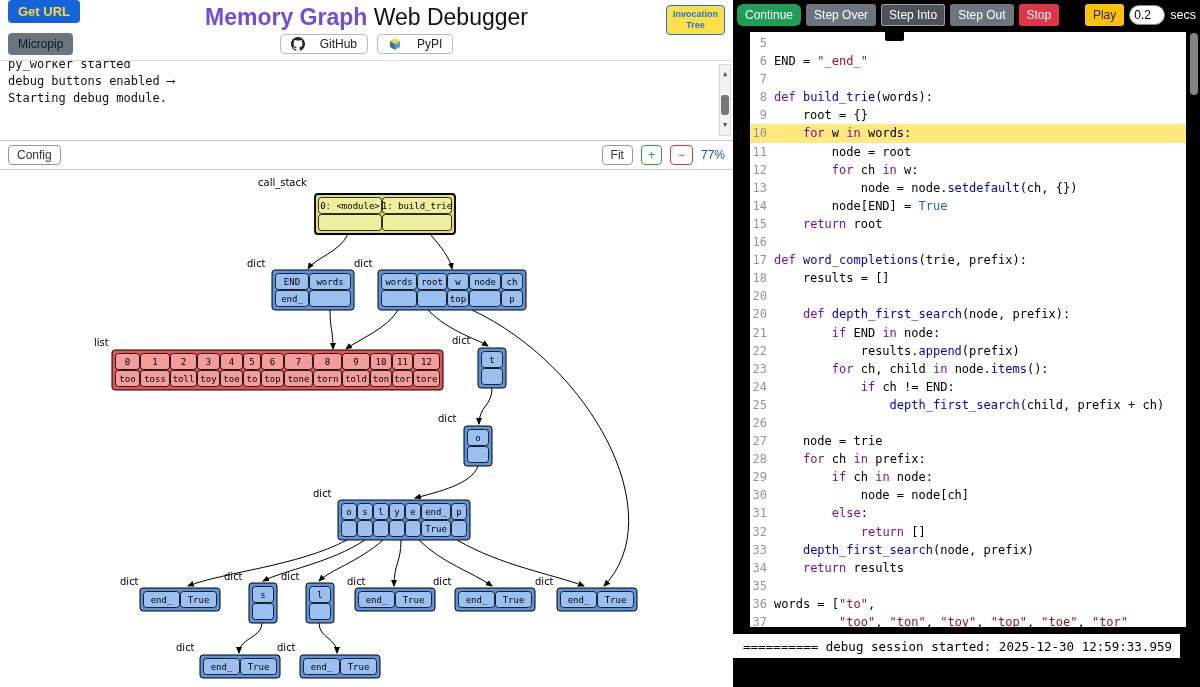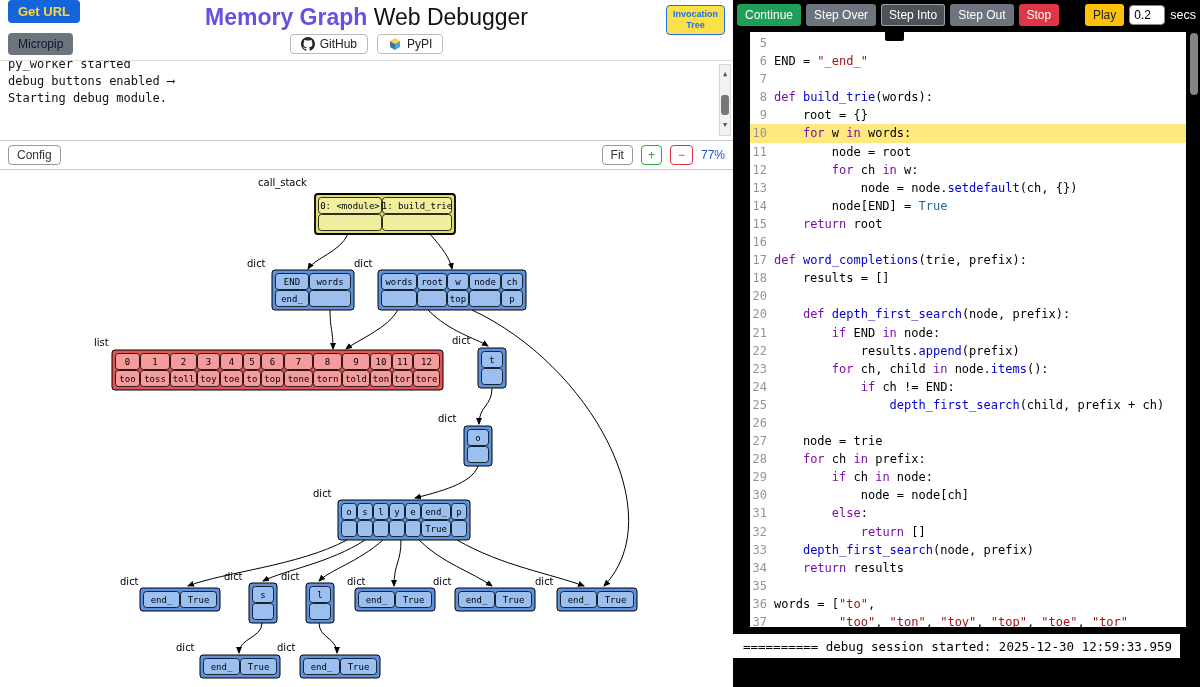--- a/index.html
+++ b/index.html
@@ -14,21 +14,21 @@
   .btn { border:none; border-radius:4px; font-size:12px; padding:4px 10px; cursor:pointer;
          font-family:inherit; }
   .btn-geturl { position:absolute; left:8px; top:0; background:#1664d9; color:#ffd83a;
                 font-weight:bold; font-size:13px; }
   .btn-micropip { position:absolute; left:8px; top:33px; background:#6c757d; color:#0f172a; }
   .header-center { text-align:center; padding-top:4px; }
   .app-title { font-size:23px; }
   .title-accent { color:#6c4fe0; font-weight:bold; }
   .title-rest { color:#111; }
   .link-row { margin-top:3px; display:flex; justify-content:center; gap:9px; }
-  .link-btn { display:inline-flex; align-items:center; gap:5px; background:#fff;
+  .link-btn { display:inline-flex; align-items:center; gap:15px; background:#fff;
               border:1px solid #bbb; border-radius:4px; padding:2px 10px; font-size:12px;
               color:#222; cursor:pointer; font-family:inherit; }
   .invocation-btn { position:absolute; right:8px; top:5px; background:#fde047; color:#1a73e8;
                     border:1px solid #1a73e8; border-radius:4px; font-size:9px; font-weight:bold;
                     line-height:1.2; padding:3px 6px; cursor:pointer; text-align:center; }
   .invocation-btn span { display:block; }
 
   .log-area { position:relative; height:80px; border-bottom:1px solid #ccc; overflow:hidden;
               padding:2px 8px; font-family:"DejaVu Sans Mono", monospace; font-size:12px;
               line-height:17px; color:#111; }
@@ -54,26 +54,26 @@
   .graph-area svg { position:absolute; left:0; top:0; }
   .edge { fill:none; stroke:#000; stroke-width:1; }
   .cell-text { font:9px "DejaVu Sans Mono", monospace; fill:#000; }
   .node-label { font:10px "DejaVu Sans", sans-serif; fill:#000; }
 
   
   .right-panel { position:relative; width:467px; background:#000; }
   .debug-toolbar { display:flex; align-items:center; gap:5px; padding:3px 2px 0 4px; height:27px; }
   .dbg-btn { border:none; border-radius:3px; color:#fff; font-size:12px; padding:4px 8px;
              cursor:pointer; font-family:inherit; white-space:nowrap; }
-  .b-continue { background:#1e9e56; }
+  .b-continue { background:#1e9e56;border-radius:6px; }
   .b-step { background:#6c757d; }
   .b-step-into { background:#4c5257; box-shadow:inset 0 0 0 1px #9aa0a6; }
   .b-stop { background:#e03546; }
   .b-play { background:#ffc107; color:#212529; margin-left:auto; }
-  .delay-input { width:36px; height:20px; border:1px solid #888; border-radius:4px;
+  .delay-input { width:36px; height:20px; border:1px solid #888; border-radius:10px;
                  font-size:12px; font-family:inherit; padding:1px 4px; background:#fff; color:#000; }
   .secs-label { color:#fff; font-size:12.5px; margin-right:2px; }
 
   .drag-handle { position:absolute; left:152px; top:27px; width:19px; height:14px;
                  background:#000; border-radius:2px; z-index:5; }
 
   .code-area { position:absolute; left:17px; right:14px; top:32px; height:595px; background:#fff;
                overflow:hidden; font-family:"DejaVu Sans Mono", monospace; font-size:12px;
                line-height:18.1px; padding-top:2px; }
   .code-row { display:flex; }

